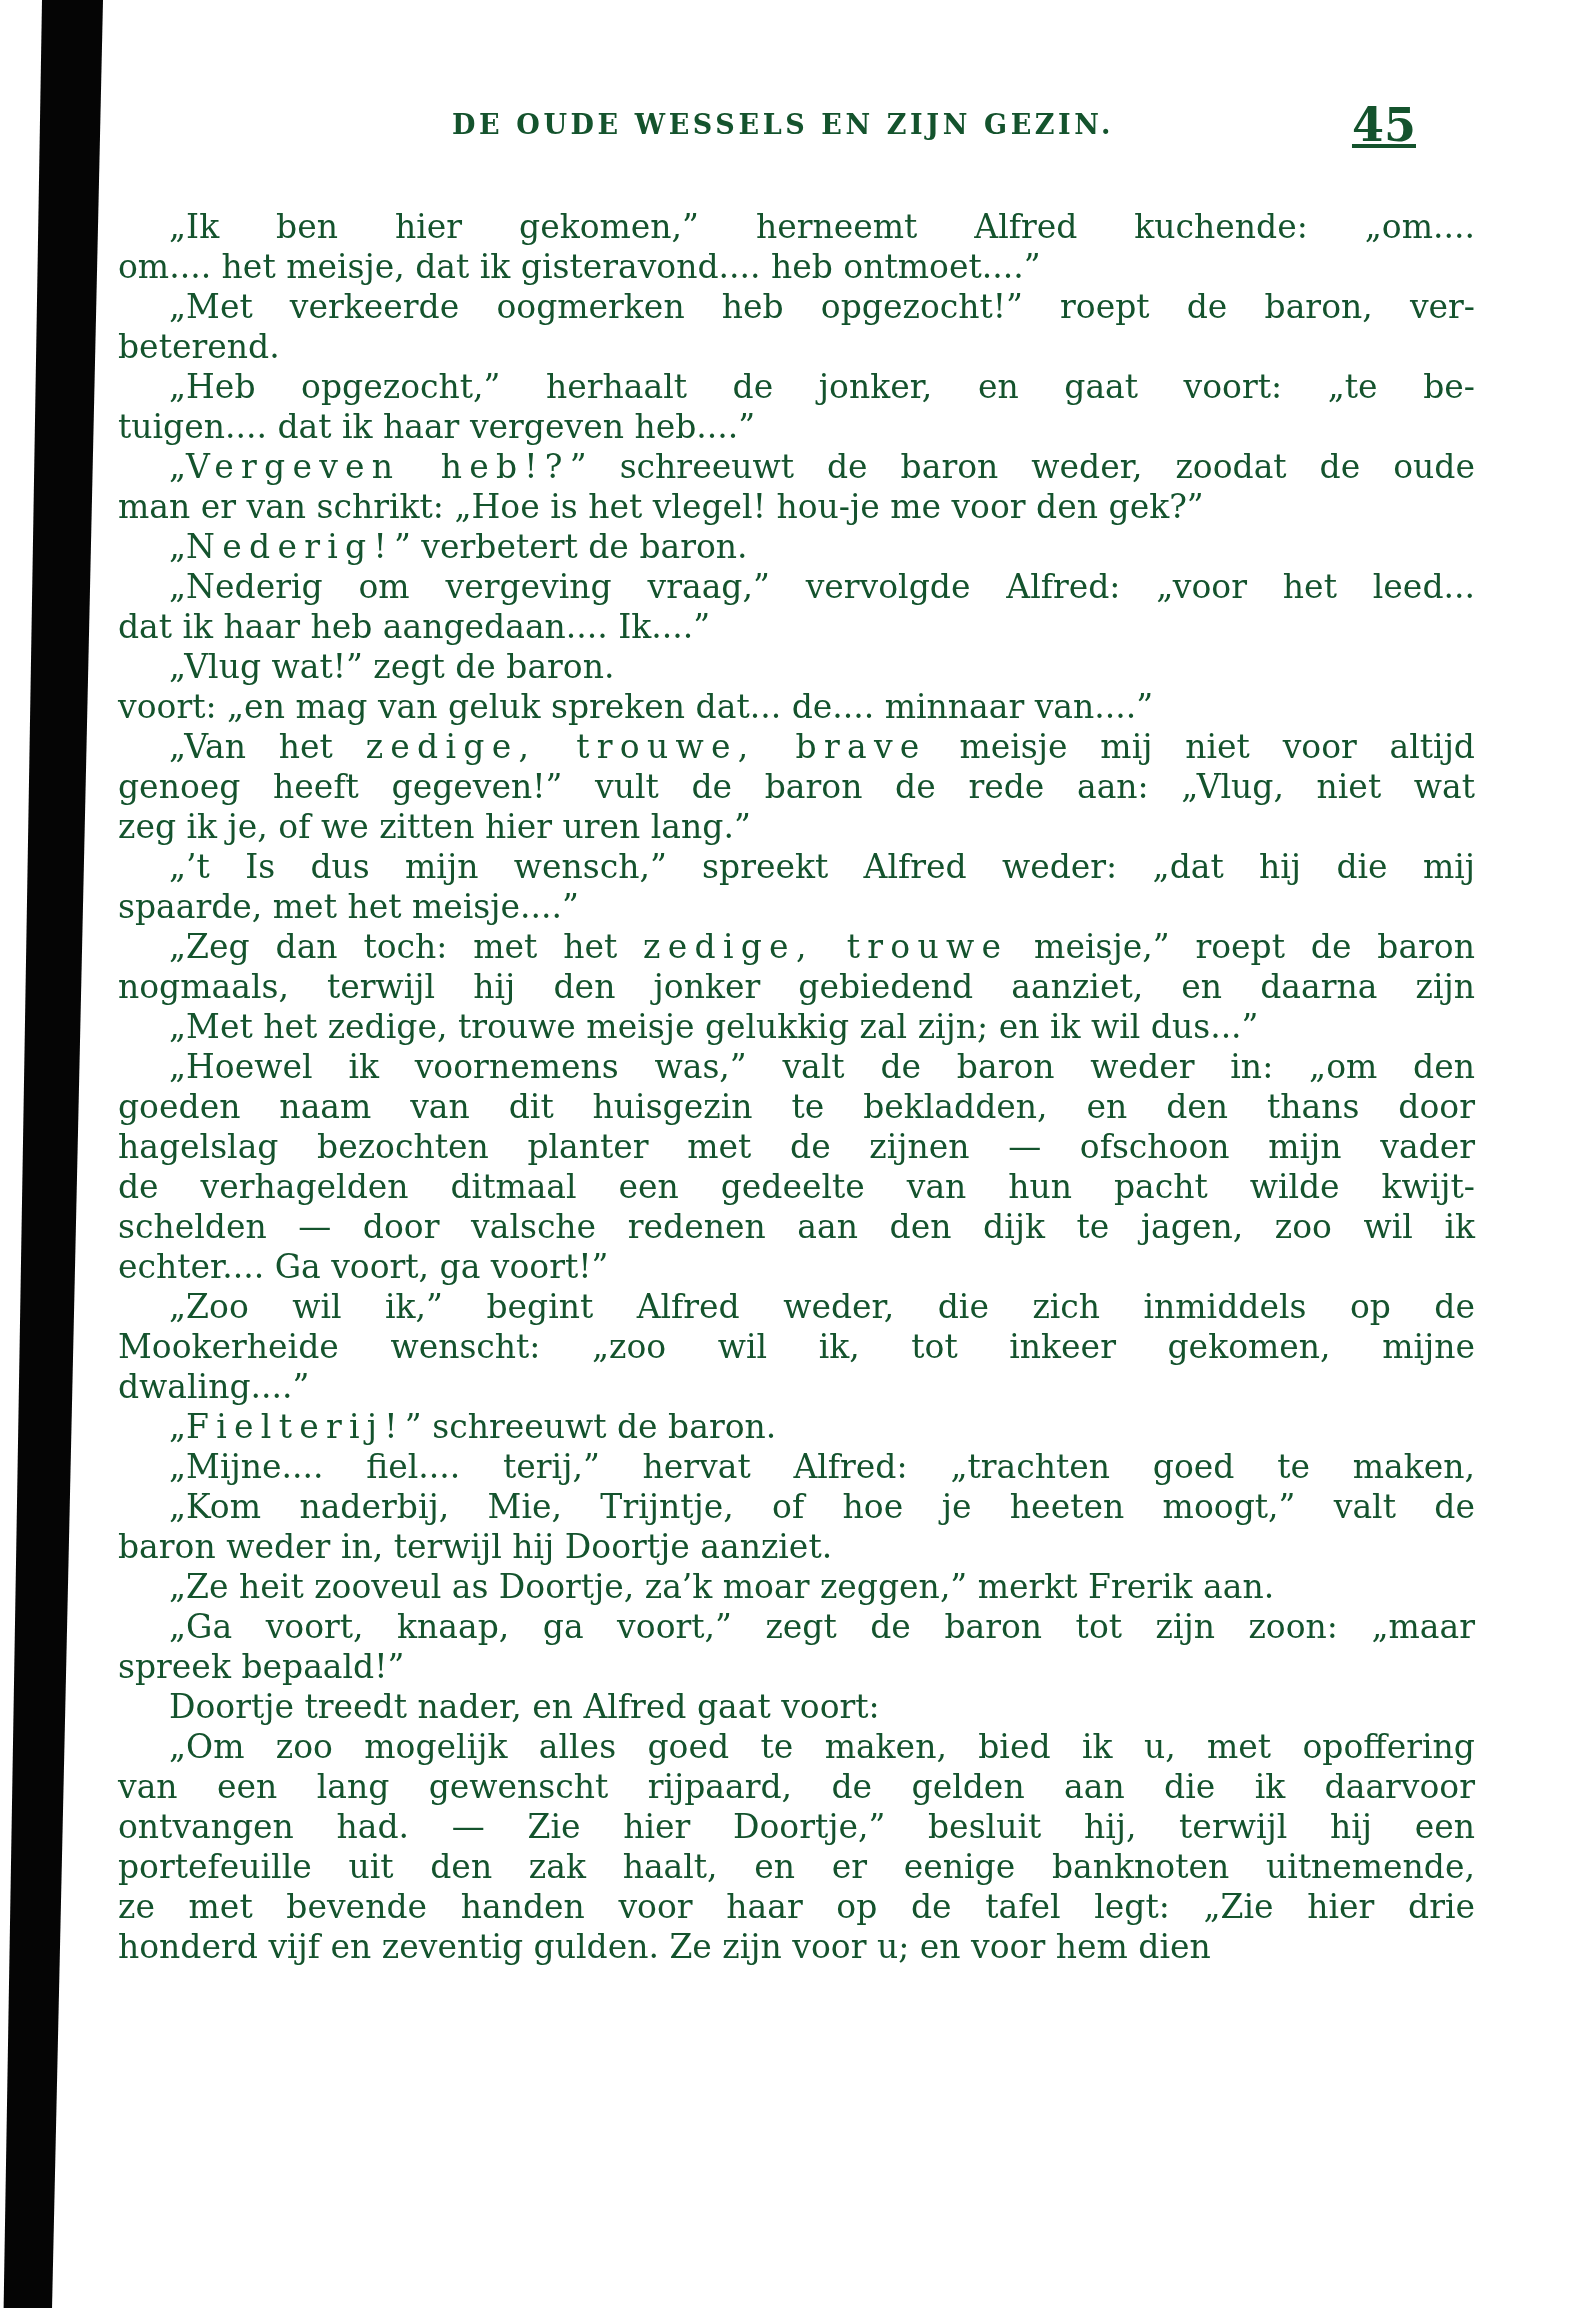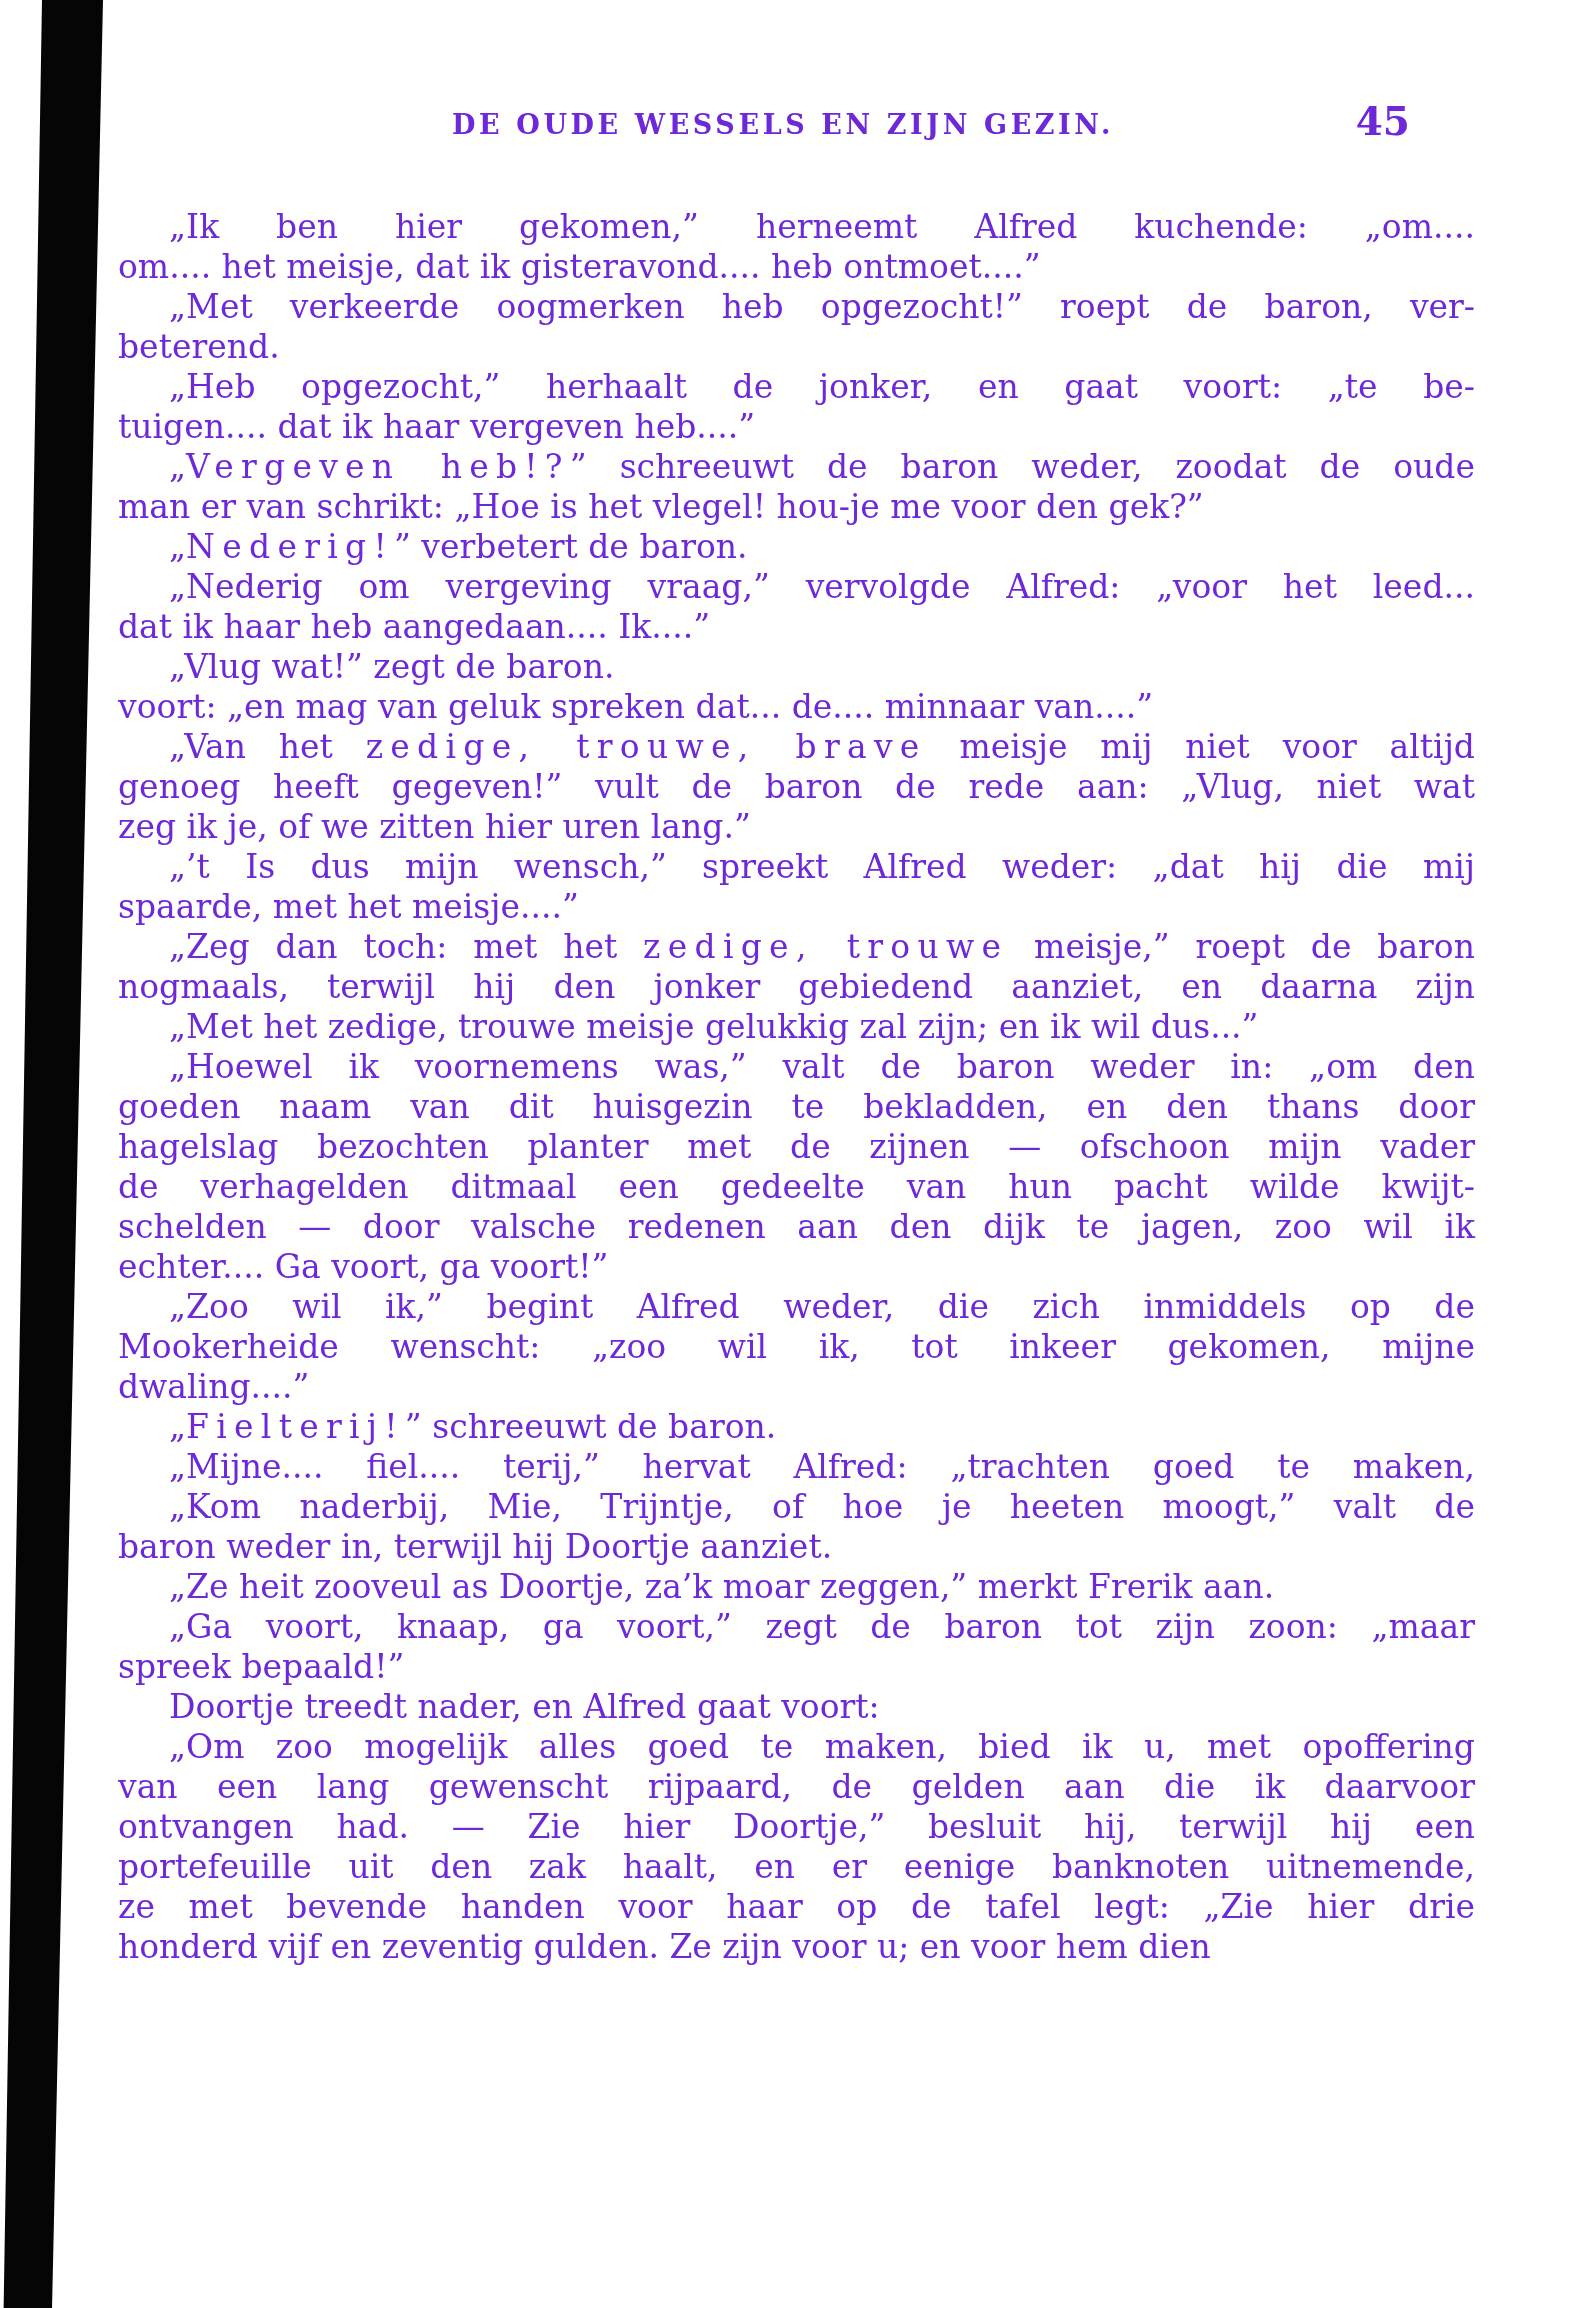--- a/index.html
+++ b/index.html
@@ -6,21 +6,21 @@
     margin: 0;
     padding: 0;
     background: #ffffff;
   }
   .page {
     position: relative;
     width: 1557px;
     height: 2309px;
     background: #ffffff;
     overflow: hidden;
-    color: #6d28d9;
+    color: #14532d;
     font-family: "DejaVu Serif", "Liberation Serif", serif;
   }
   
   .binding {
     position: absolute;
     left: 0;
     top: 0;
     width: 118px;
     height: 2309px;
     background: #050505;
@@ -33,24 +33,25 @@
     top: 109px;
     width: 1330px;
     text-align: center;
     font-size: 27px;
     font-weight: 700;
     letter-spacing: 3.6px;
     white-space: nowrap;
   }
   .page-number {
     position: absolute;
-    right: 147px;
+    right: 141px;
     top: 98px;
-    font-size: 39px;
+    font-size: 46px;
     font-weight: 700;
+    text-decoration: underline;
   }
   .body-text {
     position: absolute;
     left: 118px;
     top: 207px;
     width: 1357px;
     font-size: 33px;
     line-height: 40px;
   }
   .para { margin: 0; }

